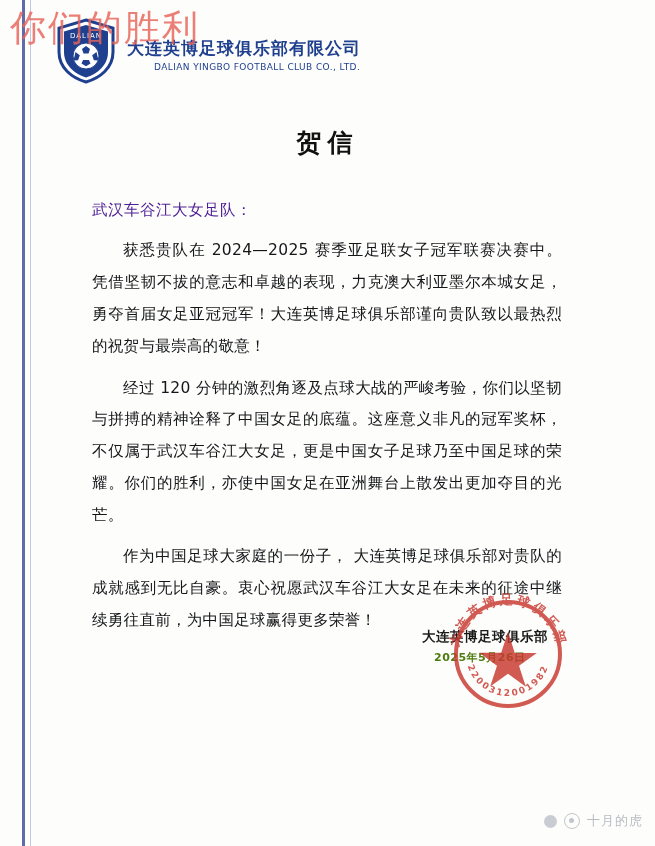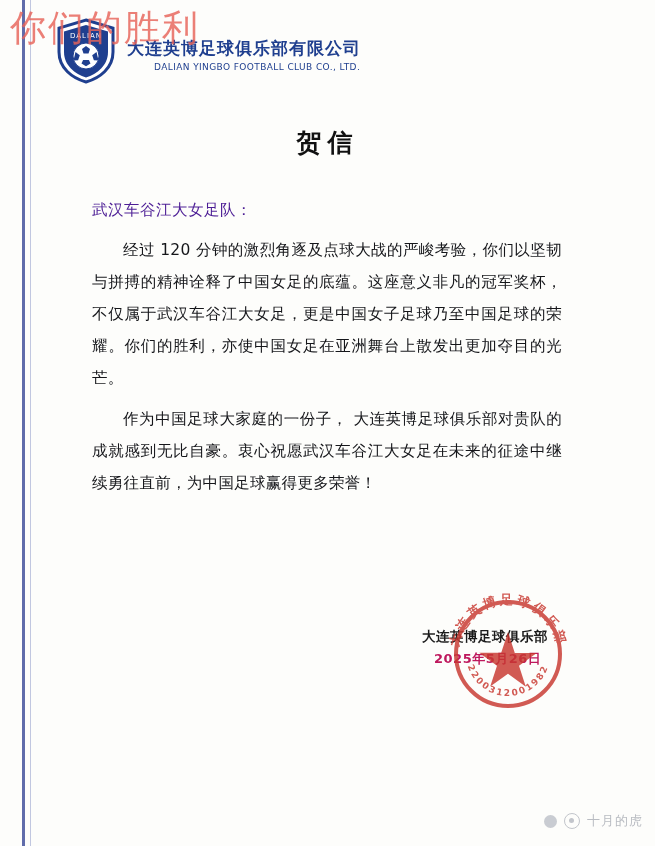--- a/index.html
+++ b/index.html
@@ -160,22 +160,22 @@
     font-size: 13.5px;
     color: #1b1b1b;
     letter-spacing: 0.5px;
     line-height: 2.1;
     z-index: 2;
   }
   .sign-date {
     position: absolute;
     left: 36px;
     top: 66px;
-    font-size: 13px;
-    color: #be185d;
+    font-size: 11px;
+    color: #4d7c0f;
     letter-spacing: 0.5px;
     z-index: 2;
   }
 
   .seal {
     position: absolute;
     left: 40px;
     top: 0px;
     width: 140px;
     height: 140px;
@@ -245,20 +245,21 @@
       <div class="lh-cn">大连英博足球俱乐部有限公司</div>
       <div class="lh-en">DALIAN YINGBO FOOTBALL CLUB CO., LTD.</div>
     </div>
   </div>
   <div class="lh-rule"></div>
 
   <div class="doc-title">贺信</div>
 
   <div class="body-wrap">
     <div class="salutation">武汉车谷江大女足队：</div>
+    <p class="para">获悉贵队在 2024—2025 赛季亚足联女子冠军联赛决赛中。凭借坚韧不拔的意志和卓越的表现，力克澳大利亚墨尔本城女足，勇夺首届女足亚冠冠军！大连英博足球俱乐部谨向贵队致以最热烈的祝贺与最崇高的敬意！</p>
     <p class="para">经过 120 分钟的激烈角逐及点球大战的严峻考验，你们以坚韧与拼搏的精神诠释了中国女足的底蕴。这座意义非凡的冠军奖杯，不仅属于武汉车谷江大女足，更是中国女子足球乃至中国足球的荣耀。你们的胜利，亦使中国女足在亚洲舞台上散发出更加夺目的光芒。</p>
     <p class="para">作为中国足球大家庭的一份子， 大连英博足球俱乐部对贵队的成就感到无比自豪。衷心祝愿武汉车谷江大女足在未来的征途中继续勇往直前，为中国足球赢得更多荣誉！</p>
   </div>
 
   <div class="sign-block">
     <div class="sign-text">大连英博足球俱乐部</div>
     <div class="sign-date">2025年5月26日</div>
 
     <svg class="seal" viewBox="0 0 140 140">
       <defs>

